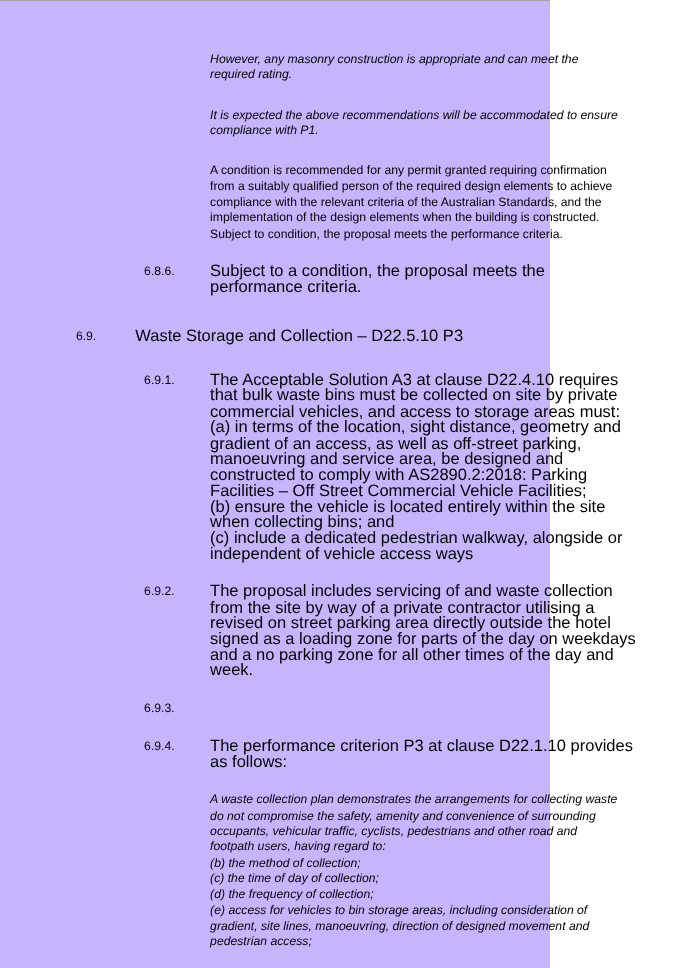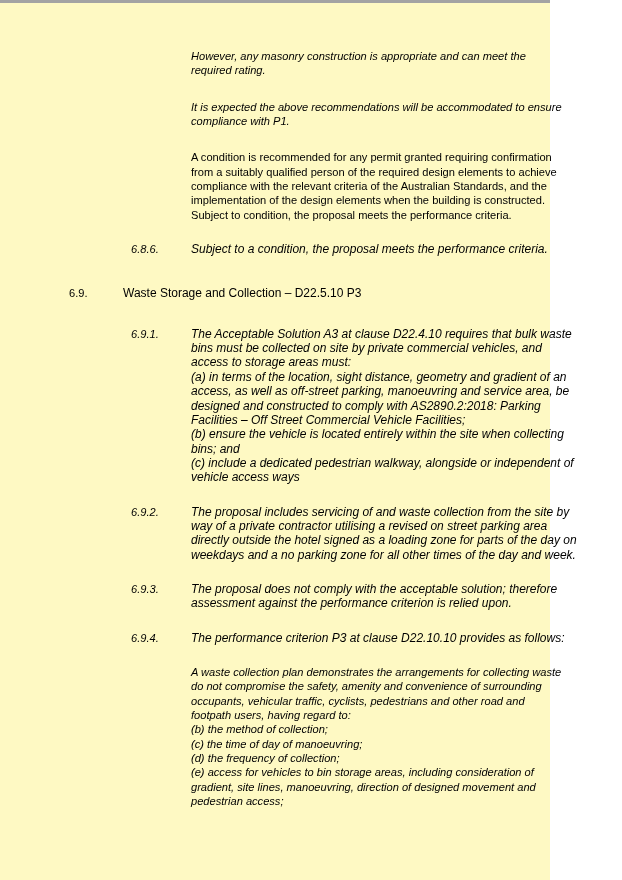--- a/index.html
+++ b/index.html
@@ -11,24 +11,24 @@
     width: 622px;
     height: 880px;
     position: relative;
     font-family: "Liberation Sans", sans-serif;
     color: #000000;
     overflow: hidden;
   }
   .page {
     position: absolute;
     top: 0; left: 0;
-    width: 550px;
+    width: 500px;
     height: 880px;
-    background: #fef9c3;
-    border-top: 3px solid #a3a3a3;
+    background: #c4b5fd;
+    border-top: 1px solid #a3a3a3;
     box-sizing: border-box;
   }
   .content {
     position: absolute;
     top: 46px;
     left: 0;
     width: 622px;
   }
 
   
@@ -52,26 +52,26 @@
     align-items: flex-start;
   }
   .item .num {
     flex: 0 0 auto;
     font-size: 11.1px;
     line-height: 14.35px;
     white-space: nowrap;
   }
   .item .txt {
     flex: 1 1 auto;
-    font-size: 12px;
+    font-size: 15px;
     line-height: 14.35px;
   }
 
   
-  .lvl2 { margin-left: 131px; margin-right: 40px; font-style: italic; }
+  .lvl2 { margin-left: 131px; margin-right: 40px; }
   .lvl2 .num { width: 60px; }
 
   
   .lvl1 { margin-left: 69px; margin-right: 56px; }
   .lvl1 .num { width: 54px; }
   .sp-20 { height: 20px; }
   .sp-22 { height: 22px; }
   .sp-26 { height: 26px; }
   .sp-30 { height: 30px; }
 
@@ -121,35 +121,34 @@
 
     <div class="item lvl2">
       <span class="num">6.9.2.</span>
       <span class="txt">The proposal includes servicing of and waste collection from the site by way of a private contractor utilising a revised on street parking area directly outside the hotel signed as a loading zone for parts of the day on weekdays and a no parking zone for all other times of the day and week.</span>
     </div>
 
     <div class="sp-20"></div>
 
     <div class="item lvl2">
       <span class="num">6.9.3.</span>
-      <span class="txt">The proposal does not comply with the acceptable solution; therefore assessment against the performance criterion is relied upon.</span>
     </div>
 
     <div class="sp-20"></div>
 
     <div class="item lvl2">
       <span class="num">6.9.4.</span>
-      <span class="txt">The performance criterion P3 at clause D22.10.10 provides as follows:</span>
+      <span class="txt">The performance criterion P3 at clause D22.1.10 provides as follows:</span>
     </div>
 
     <div class="sp-20"></div>
 
     <div class="para italic body-l2">A waste collection plan demonstrates the arrangements for collecting waste do not compromise the safety, amenity and convenience of surrounding occupants, vehicular traffic, cyclists, pedestrians and other road and footpath users, having regard to:</div>
 
     <div class="para italic body-l2">
       <div>(b) the method of collection;</div>
-      <div>(c) the time of day of manoeuvring;</div>
+      <div>(c) the time of day of collection;</div>
       <div>(d) the frequency of collection;</div>
       <div>(e) access for vehicles to bin storage areas, including consideration of gradient, site lines, manoeuvring, direction of designed movement and pedestrian access;</div>
     </div>
 
   </div>
 </div>
 
 </body></html>

